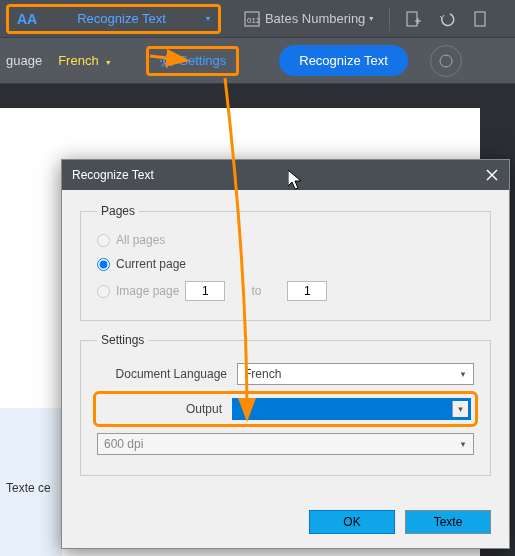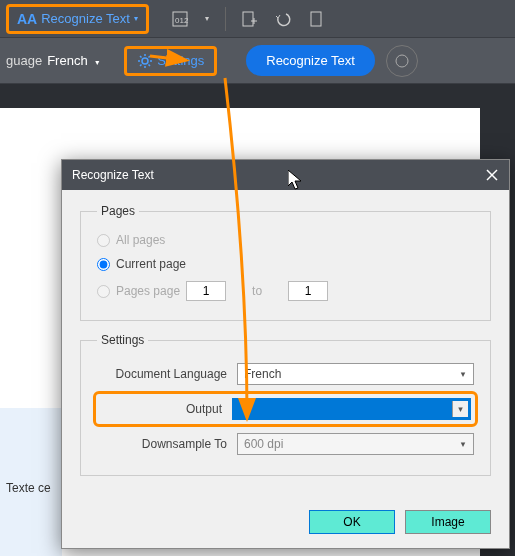--- a/index.html
+++ b/index.html
@@ -1,31 +1,31 @@
 <!DOCTYPE html>
 <html><head>
 <meta charset="utf-8">
 <style>
   * { box-sizing: border-box; margin: 0; padding: 0; font-family: "Segoe UI", Arial, sans-serif; }
   body { width: 515px; height: 556px; background: #4a4e55; overflow: hidden; position: relative; }
   
   
   .toolbar1 { height: 38px; background: #4a4e55; display: flex; align-items: center; padding: 0 4px; border-bottom: 1px solid #3a3d43; }
   .tb-btn { display: inline-flex; align-items: center; padding: 4px 8px; margin: 0 2px; color: #ccc; font-size: 13px; cursor: pointer; }
-  .tb-btn.highlight { border: 3px solid #ff8c00; border-radius: 4px; color: #5aa7ff; }
+  .tb-btn.highlight { border: 3px solid #ff8c00; border-radius: 4px; color: #5aa7ff; gap: 36px; }
   .tb-btn.highlight .aa { color: #4a9eff; font-weight: bold; font-size: 14px; margin-right: 4px; }
   .caret-d { margin-left: 4px; font-size: 8px; }
   .tb-sep { width: 1px; height: 24px; background: #666; margin: 0 6px; }
-  .tb-ico { width: 18px; height: 18px; margin-right: 12px; display:inline-block; }
+  .tb-ico { width: 18px; height: 18px; margin-right: 4px; display:inline-block; }
   .tb-iconbtn { width: 28px; height: 28px; display:inline-flex; align-items:center; justify-content:center; color:#ccc; cursor:pointer; margin:0 3px;}
   
   
-  .toolbar2 { height: 46px; background: #54585f; display: flex; align-items: center; padding: 0 6px; border-bottom: 1px solid #3a3d43; gap:1px;}
+  .toolbar2 { height: 46px; background: #54585f; display: flex; align-items: center; padding: 0 6px; border-bottom: 1px solid #3a3d43; gap:12px;}
   .lang-label { color: #ddd; font-size: 13px; }
-  .lang-sel { background: transparent; color: #ffffff; border: none; font-size: 13px; padding: 4px; }
+  .lang-sel { background: transparent; color: #fde047; border: none; font-size: 13px; padding: 4px; }
   .settings-btn { display:inline-flex; align-items:center; padding:4px 10px; color:#4a9eff; border:3px solid #ff8c00; border-radius:4px; margin-left:20px; cursor:pointer; font-size:13px;}
   .gear { width:16px; height:16px; margin-right:4px; }
   .recog-pill { background:#1473e6; color:#fff; padding:8px 20px; border-radius:16px; font-size:13px; margin-left:28px; cursor:pointer; font-weight:500; }
   .circle-btn { width:32px; height:32px; border-radius:50%; border:1px solid #777; display:inline-flex; align-items:center; justify-content:center; color:#ccc; margin-left:10px;}
   
   
   .doc-area { position:absolute; top:84px; left:0; right:0; bottom:0; background:#2b2e33; }
   .doc-page { position:absolute; top:24px; left:0; width:480px; height:450px; background:#fff; }
   .doc-side { position:absolute; left:0; top:300px; width:62px; height:160px; background:#e8f1fb; display:flex; align-items:center; justify-content:flex-start; padding-left:6px; font-size:12px; color:#333;}
   
@@ -48,21 +48,21 @@
   .combo { flex:1; height:22px; border:1px solid #999; background:#fff; display:flex; align-items:center; padding:0 6px; font-size:12px; position:relative; }
   .combo .arrow { position:absolute; right:2px; top:2px; width:16px; height:16px; display:flex; align-items:center; justify-content:center; font-size:9px; color:#555; }
   .combo.disabled { background:#f5f5f5; color:#888; }
   .combo.selected { background:#0078d7; color:#fff; border:1px solid #0078d7;}
   .combo.selected .arrow{ background:#f0f0f0; color:#555; border-left:1px solid #999;}
   
   .output-highlight { border:3px solid #ff8c00; border-radius:6px; padding:4px; margin:0 -4px; display:flex; align-items:center;}
   .output-highlight .set-label{ width:132px; }
   
   .dlg-buttons { display:flex; justify-content:flex-end; gap:10px; padding:10px 18px; }
-  .dlg-btn { width:86px; height:24px; border:1px solid #888; background:#5eead4; font-size:12px; cursor:pointer; display:inline-flex; align-items:center; justify-content:center;}
+  .dlg-btn { width:86px; height:24px; border:1px solid #888; background:#0ea5e9; font-size:12px; cursor:pointer; display:inline-flex; align-items:center; justify-content:center;}
   .dlg-btn.primary { border:1px solid #0078d7; }
   
   
   .cursor { position:absolute; left:288px; top:170px; pointer-events:none; z-index:50;}
   
   
   .anno-arrow { position:absolute; left:0; top:0; pointer-events:none; z-index:40;}
 </style>
 </head>
 <body>
@@ -73,20 +73,21 @@
     <span>Recognize Text</span>
     <span class="caret-d">▾</span>
   </div>
   <div class="tb-btn" style="margin-left:12px;">
     <span class="tb-ico">
       <svg viewBox="0 0 18 18">
           <rect x="2" y="2" width="14" height="14" fill="none" stroke="#ccc"></rect>
           <text x="4" y="13" font-size="8" fill="#ccc">012</text>
         </svg>
     </span>
+    <span>Bates Numbering</span>
     <span class="caret-d">▾</span>
   </div>
   <span class="tb-sep"></span>
   <div class="tb-iconbtn">
     <svg width="18" height="18" viewBox="0 0 18 18">
         <rect x="3" y="2" width="10" height="14" fill="none" stroke="#ccc"></rect>
         <line x1="11" y1="11" x2="17" y2="11" stroke="#ccc"></line>
         <line x1="14" y1="8" x2="14" y2="14" stroke="#ccc"></line>
       </svg>
   </div>
@@ -158,21 +159,21 @@
       <div class="radio-row disabled">
         <input type="radio" disabled="" style="">
         <span>All pages</span>
       </div>
       <div class="radio-row">
         <input type="radio" checked="" style="">
         <span>Current page</span>
       </div>
       <div class="radio-row disabled from-row">
         <input type="radio" disabled="" style="">
-        <span>Pages page</span>
+        <span>Image page</span>
         <input type="text" value="1" style="">
         <span class="to">to</span>
         <input type="text" value="1" style="">
       </div>
     </fieldset>
 
     <fieldset>
       <legend>Settings</legend>
       <div class="set-row">
         <div class="set-label">Document Language</div>
@@ -181,29 +182,28 @@
           <span class="arrow">▾</span>
         </div>
       </div>
       <div class="output-highlight">
         <div class="set-label">Output</div>
         <div class="combo selected">
           <span class="arrow">▾</span>
         </div>
       </div>
       <div class="set-row">
-        <div class="set-label">Downsample To</div>
         <div class="combo disabled">
           <span>600 dpi</span>
           <span class="arrow">▾</span>
         </div>
       </div>
     </fieldset>
   </div>
   <div class="dlg-buttons">
     <div class="dlg-btn primary">OK</div>
-    <div class="dlg-btn">Image</div>
+    <div class="dlg-btn">Texte</div>
   </div>
 </div>
 
 <svg class="cursor" width="18" height="24">
   <polygon points="0,0 0,16 4,12 7,19 10,18 7,11 13,11" fill="#fff" stroke="#000" stroke-width="1"></polygon>
 </svg>
 
 </body></html>

